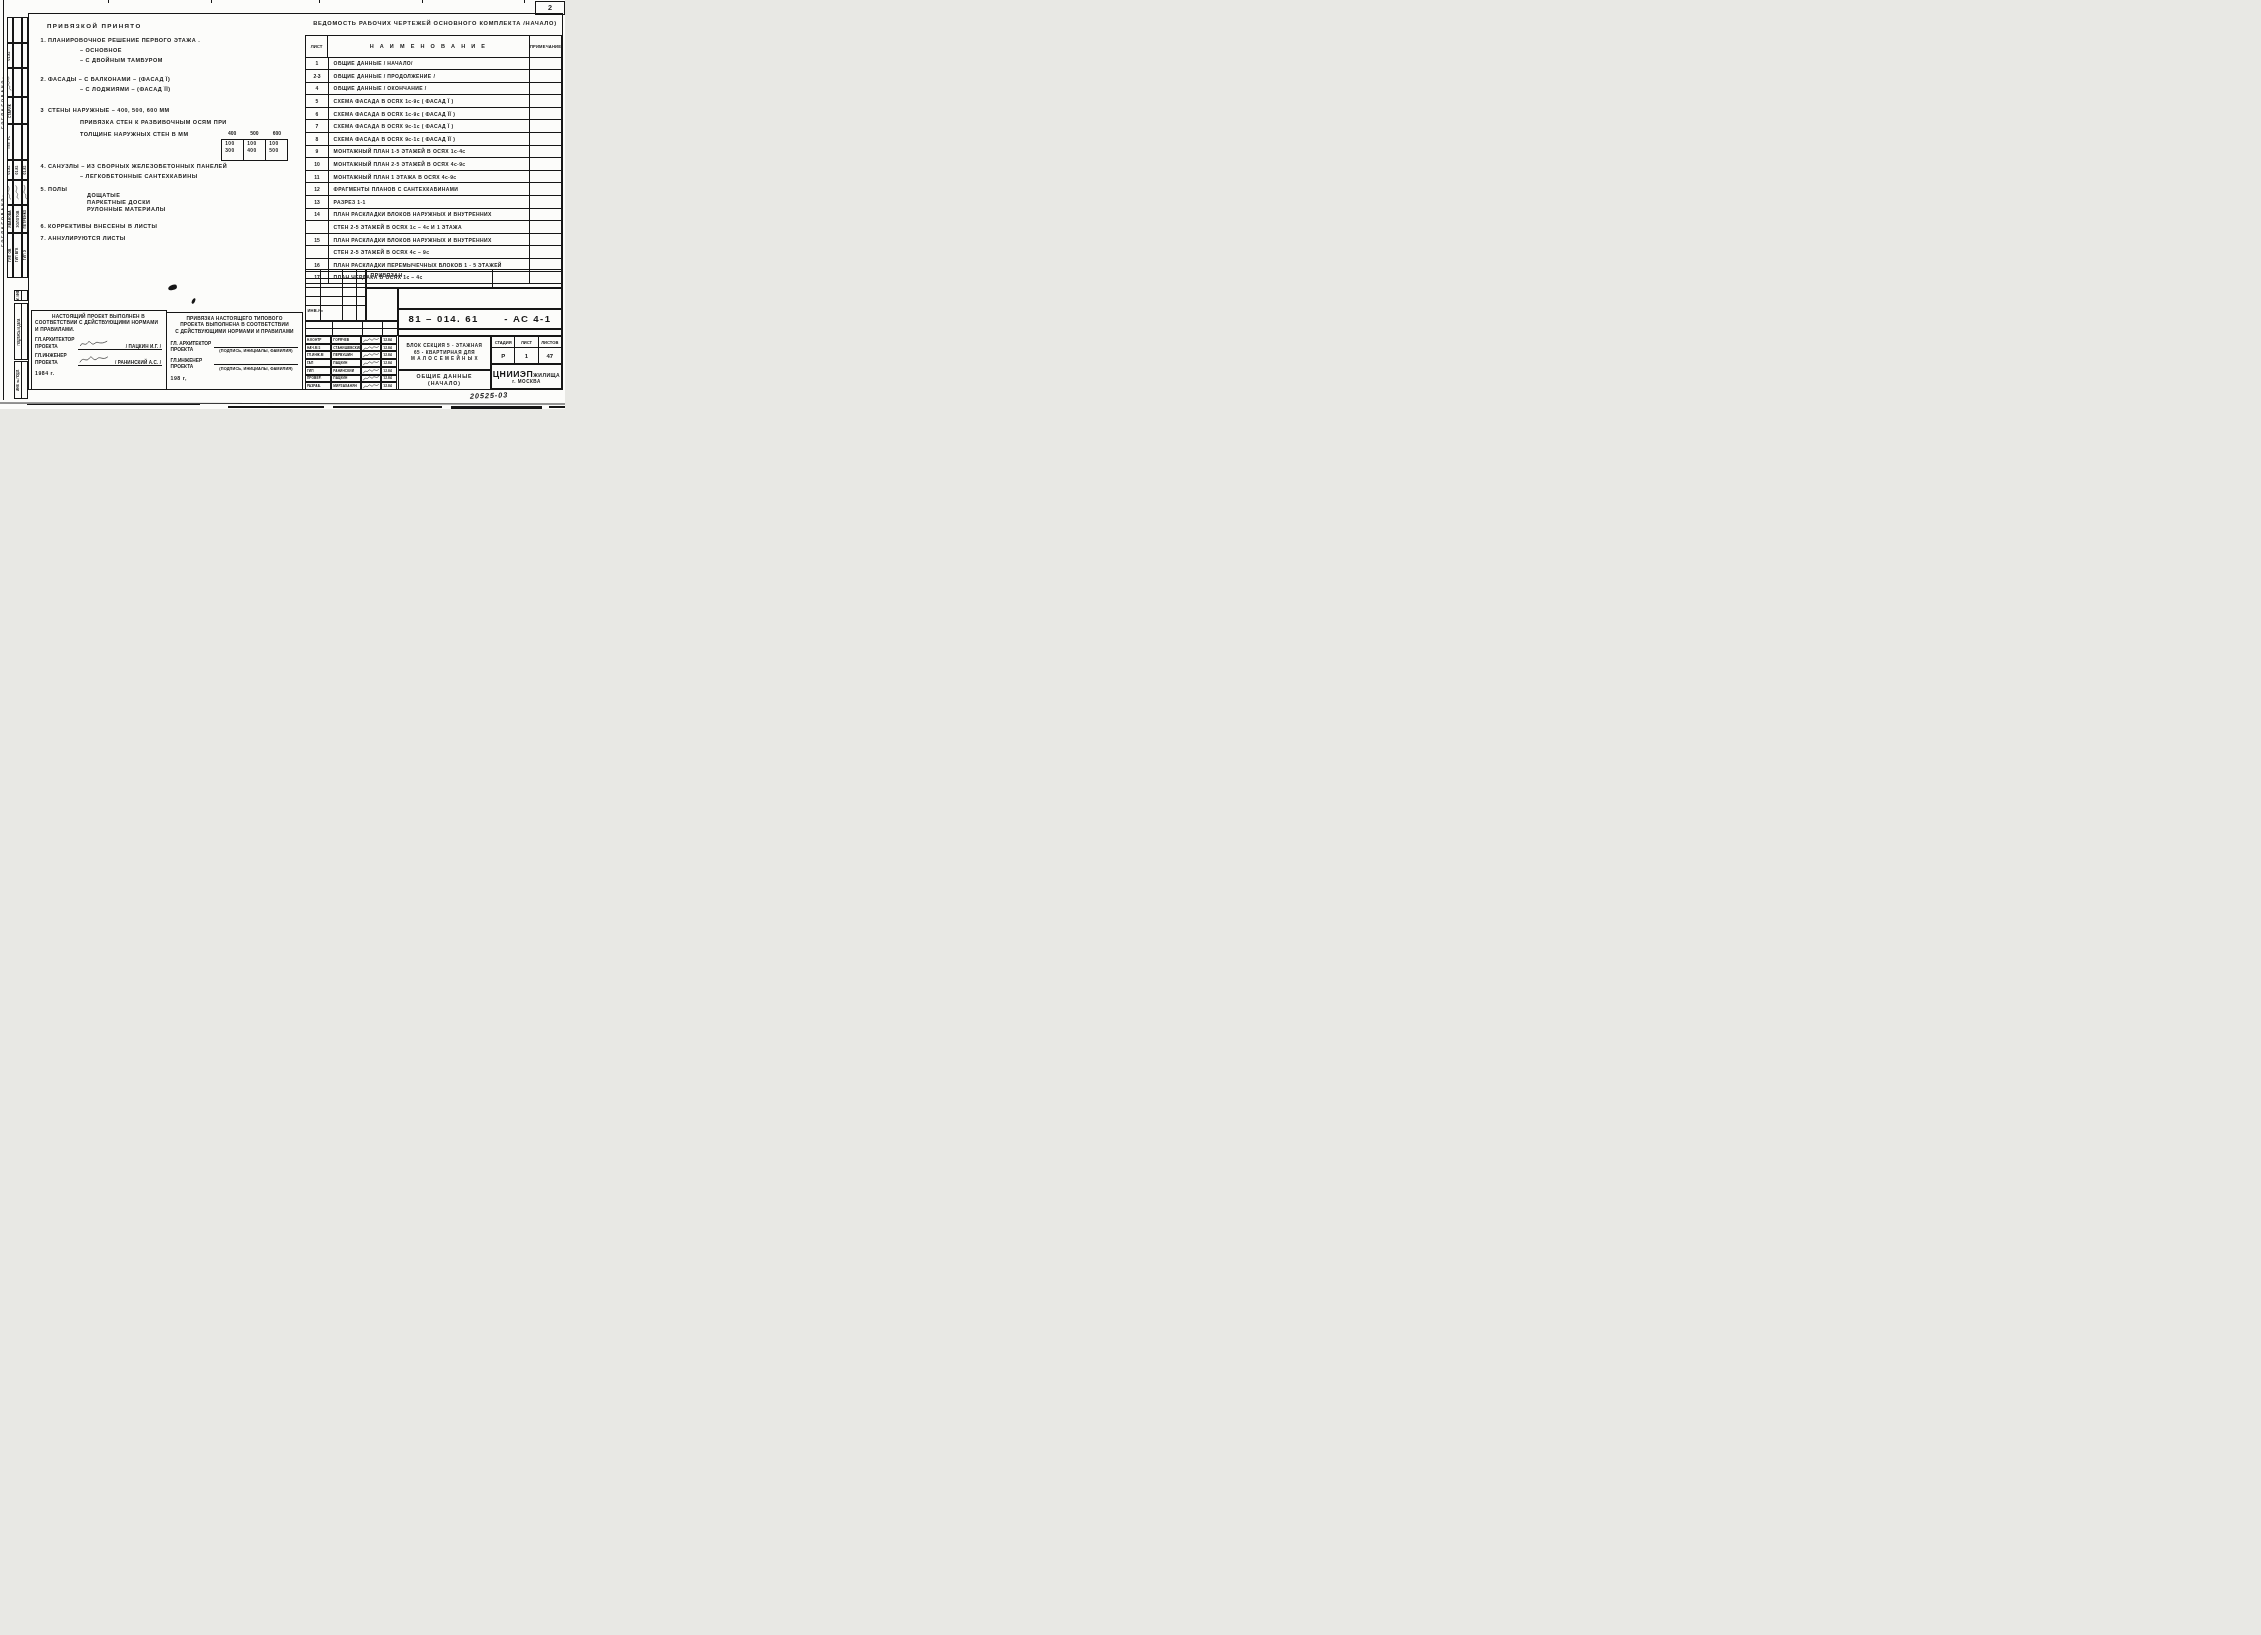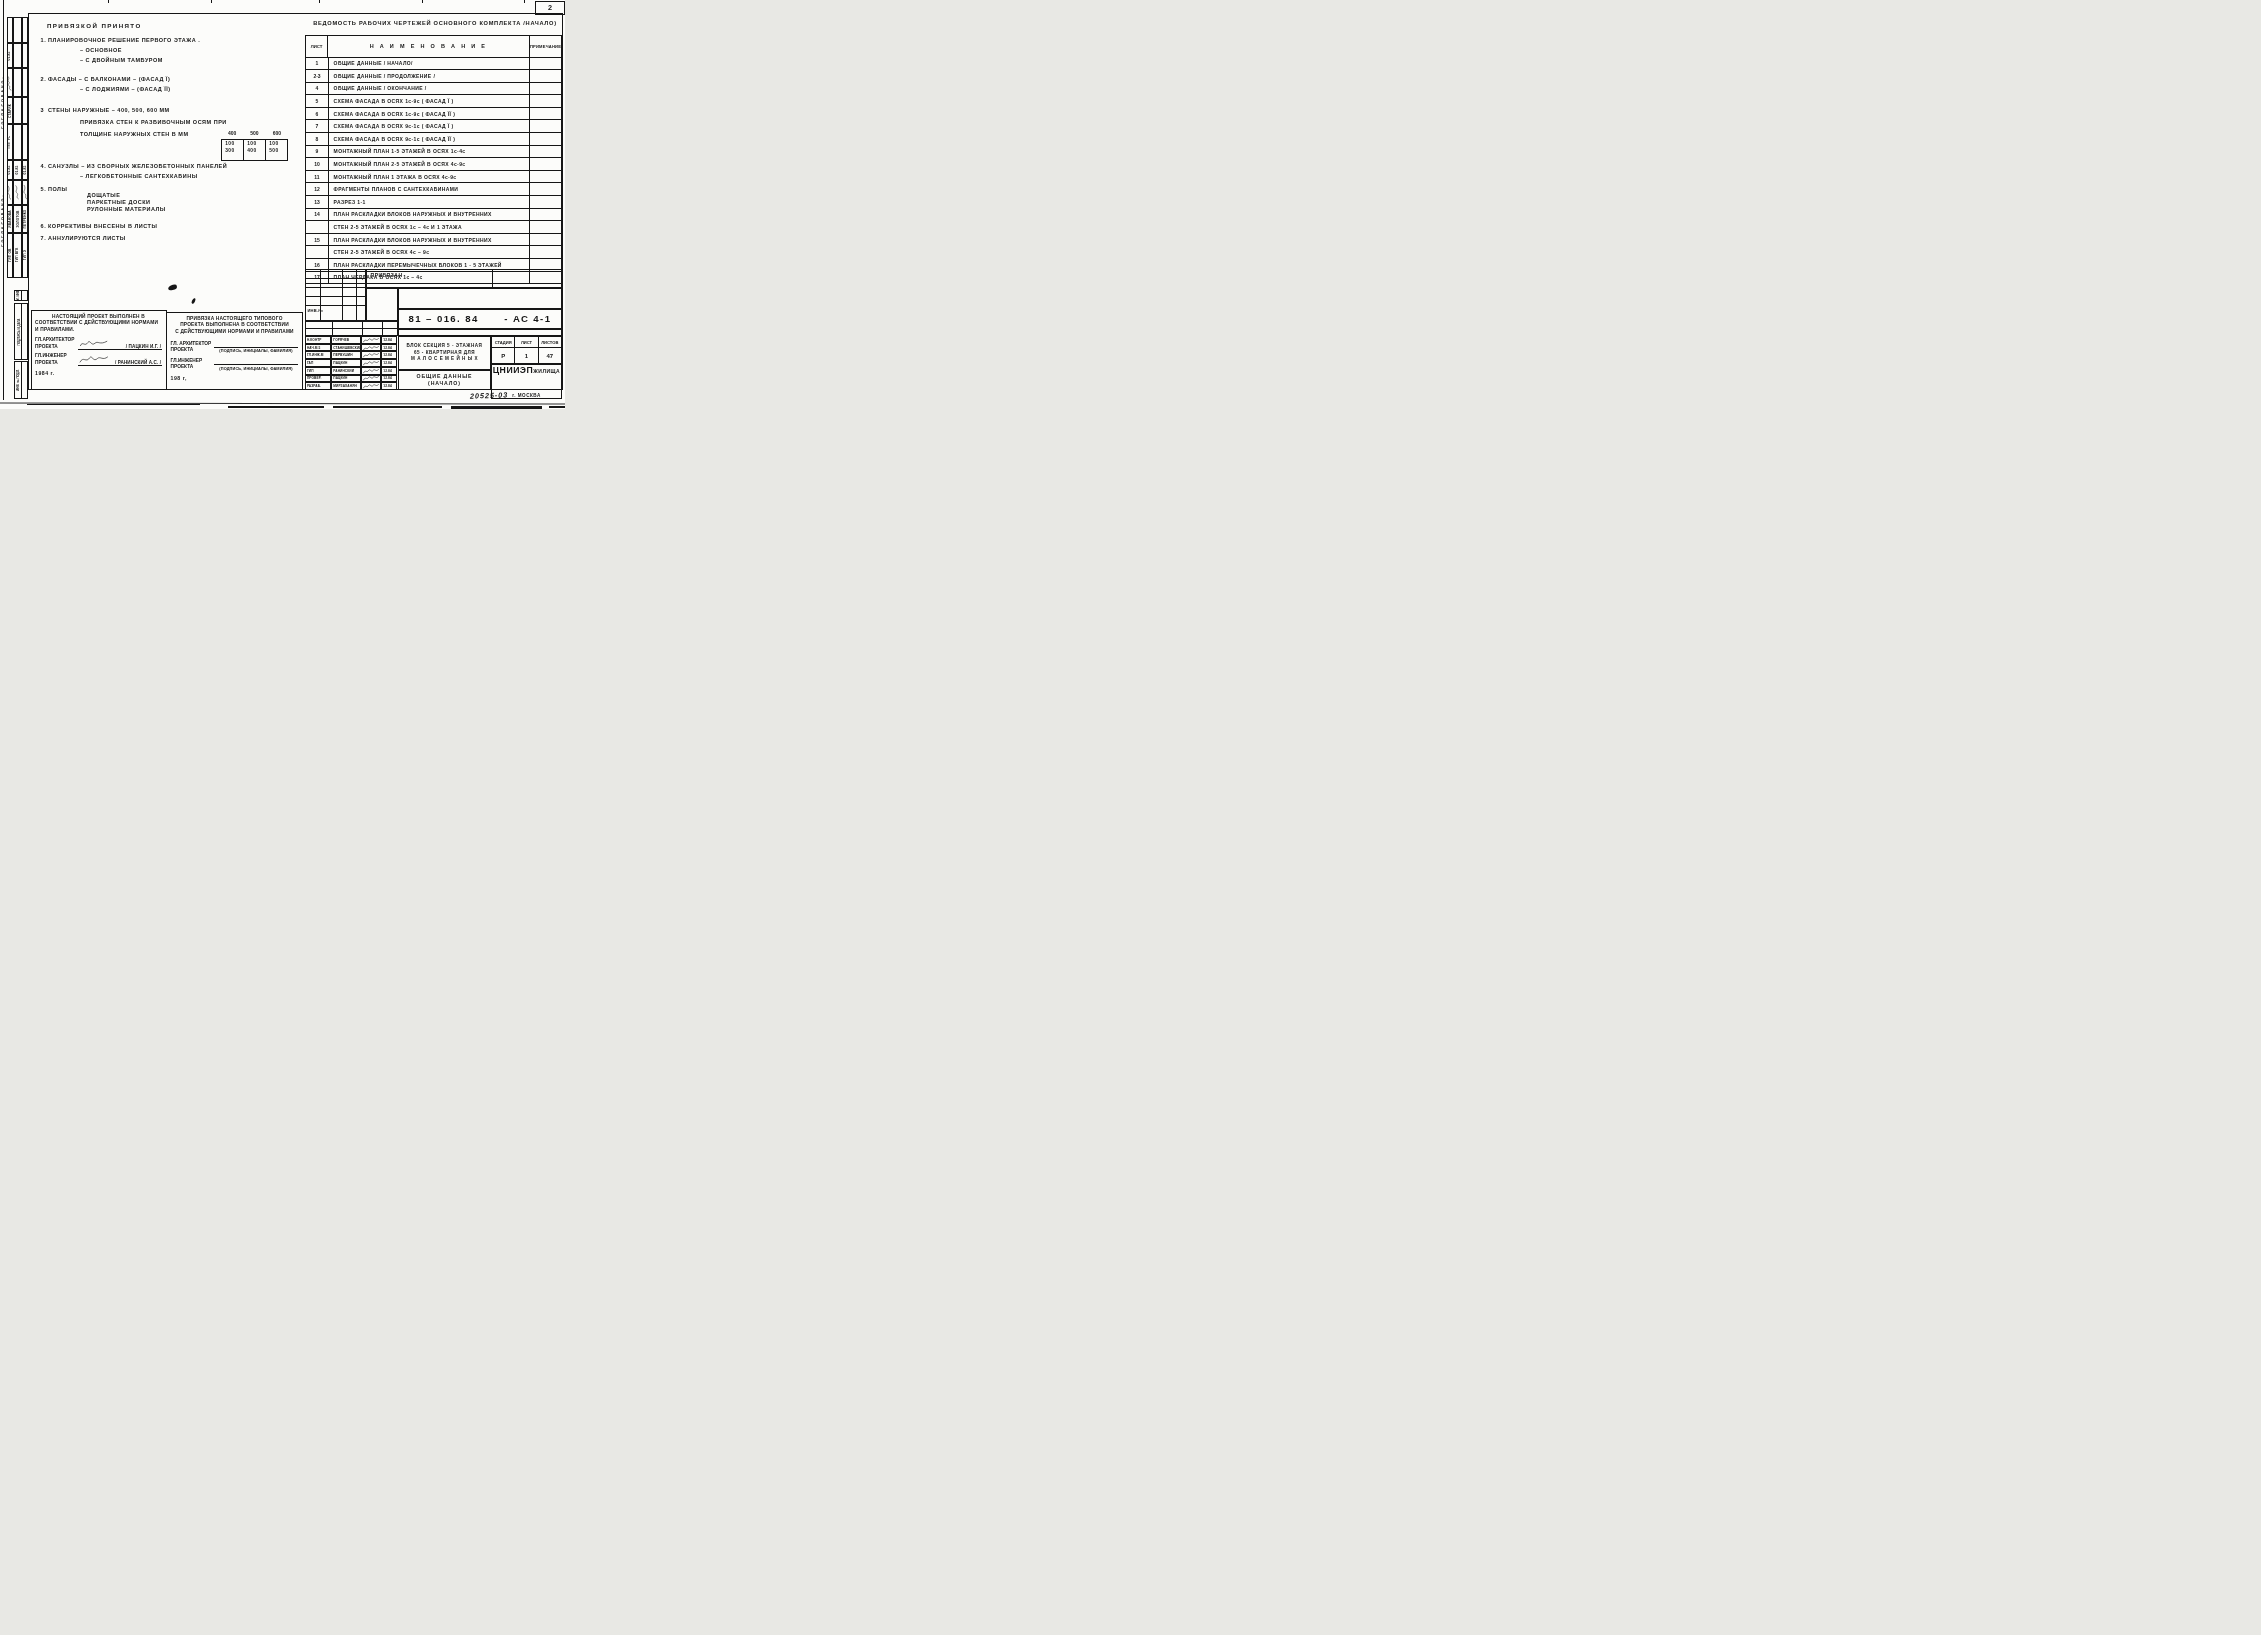--- a/index.html
+++ b/index.html
@@ -95,22 +95,22 @@
   .tb-stitle{left:398px;top:370px;width:93px;height:19.6px;display:flex;flex-direction:column;
              align-items:center;justify-content:center;font-size:5.2px;line-height:6.8px;
              letter-spacing:0.9px;}
   .stage{left:491px;top:336px;width:71px;height:28px;display:flex;flex-direction:column;}
   .stage .hr{display:flex;height:10px;border-bottom:0.9px solid var(--ink);}
   .stage .vr{display:flex;flex:1;}
   .stage .sc{flex:1;display:flex;align-items:center;justify-content:center;
              border-right:0.9px solid var(--ink);font-size:4.1px;box-sizing:border-box;}
   .stage .sc:last-child{border-right:none;}
   .stage .vr .sc{font-size:6px;}
-  .org{left:491px;top:364px;width:71px;height:35px;display:flex;flex-direction:column;
-       align-items:center;justify-content:space-between;}
+  .org{left:491px;top:364px;width:71px;height:25px;display:flex;flex-direction:column;
+       align-items:center;justify-content:center;}
   .org .l1{display:flex;align-items:baseline;}
   .org .big{font-size:8.7px;letter-spacing:0.5px;}
   .org .smal{font-size:5px;letter-spacing:0.5px;}
   .org .city{font-size:4.6px;margin-top:0.5px;letter-spacing:0.5px;}
 
   
   .panel{box-sizing:border-box;border:1.1px solid var(--ink);padding:2.7px 3.6px;}
   .pl{left:30.5px;top:310px;width:136px;height:80px;}
   .pm{left:166px;top:312px;width:137px;height:78px;}
   .pline{font-size:4.8px;line-height:6.8px;letter-spacing:0.2px;}
@@ -469,21 +469,21 @@
     <div class="tb-vl" style="left:76px"></div>
   </div>
 
   <div class="bx tb-attach">
     <span class="lbl">ПРИВЯЗАН</span>
     <div class="dv"></div>
   </div>
   <div class="bx tb-tall"></div>
   <div class="bx tb-band1"></div>
   <div class="bx tb-num">
-    <span>81 – 016.  84</span>
+    <span>81 – 014.  61</span>
     <span>-  АС 4-1</span>
   </div>
   <div class="bx tb-band2"></div>
 
   <div class="abs stamp">
 
   <div class="sr">Н.КОНТР</div>
       <div class="sn">ГОРЯЧЕВ</div>
       <div class="sc">
       <svg class="sg sigs" viewBox="0 0 44 16">

